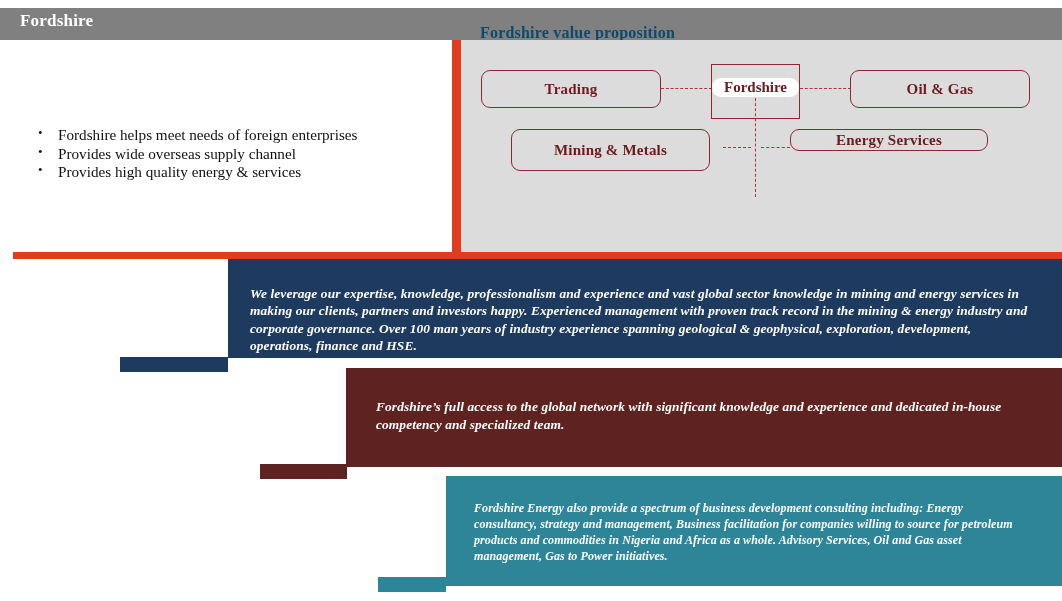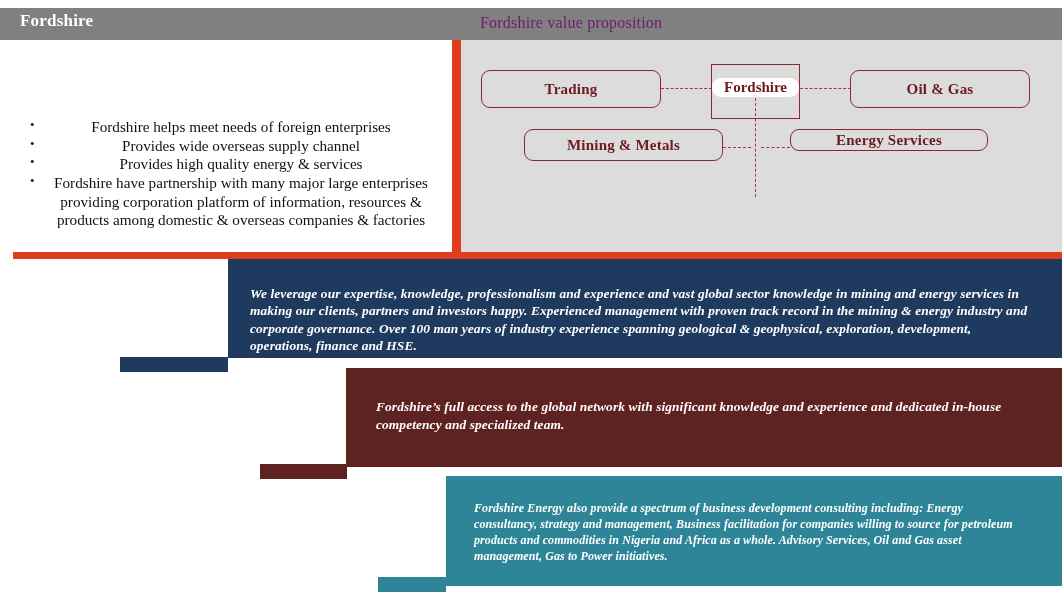--- a/index.html
+++ b/index.html
@@ -26,24 +26,24 @@
     position: absolute;
     left: 20px; top: 11px;
     font-size: 17px;
     font-weight: bold;
     color: #ffffff;
     letter-spacing: .2px;
     white-space: nowrap;
   }
   #title-value-prop {
     position: absolute;
-    left: 480px; top: 14px;
+    left: 480px; top: 24px;
     font-size: 16px;
-    font-weight: normal;
-    color: #701a75;
+    font-weight: bold;
+    color: #0c4a6e;
     letter-spacing: .2px;
     white-space: nowrap;
   }
   #header-chevron {
     position: absolute;
     left: 13px; top: 40px;
     width: 440px; height: 26px;
     background: #d4d4d4;
     clip-path: polygon(0 0, 100% 0, 100% 38%, 52% 100%, 0 34%);
   }
@@ -58,24 +58,23 @@
   #left-divider {
     position: absolute;
     left: 452px; top: 40px;
     width: 9px; height: 215px;
     background: #e03c20;
   }
   #bullet-list {
     position: absolute;
     left: 22px; top: 78px;
     width: 410px;
-    margin: 0;
+    margin: 8px;
     padding: 0;
     list-style: none;
-    text-align: center;
   }
   #bullet-list li {
     position: relative;
     padding-left: 28px;
     font-size: 15.2px;
     line-height: 1.23;
     color: #101010;
   }
   #bullet-list li::before {
     content: "\2022";
@@ -103,21 +102,21 @@
     font-weight: bold;
     display: flex;
     align-items: center;
     justify-content: center;
     letter-spacing: .2px;
     white-space: nowrap;
     z-index: 3;
   }
   #node-trading   { left: 20px;  top: 30px;  width: 180px; height: 38px; }
   #node-oilgas    { left: 389px; top: 30px;  width: 180px; height: 38px; }
-  #node-mining    { left: 63px;  top: 89px;  width: 199px; height: 32px; }
+  #node-mining    { left: 50px;  top: 89px;  width: 199px; height: 42px; }
   #node-energysvc { left: 329px; top: 89px;  width: 198px; height: 22px; }
   #node-asset     { left: 196px; top: 156px; width: 199px; height: 38px; }
 
   #node-fordshire {
     position: absolute;
     left: 250px; top: 24px;
     width: 89px; height: 55px;
     box-sizing: border-box;
     border: 1.4px solid #8b2832;
     border-radius: 0;
@@ -229,21 +228,20 @@
 <div id="header-bar"></div>
 <div id="title-overview">Fordshire</div>
 <div id="title-value-prop">Fordshire value proposition</div>
 <div id="header-chevron"></div>
 
 <div id="left-panel">
   <ul id="bullet-list">
     <li>Fordshire helps meet needs of foreign enterprises</li>
     <li>Provides wide overseas supply channel</li>
     <li>Provides high quality energy &amp; services</li>
-    <li>Fordshire have partnership with many major large enterprises providing corporation platform of information, resources &amp; products among domestic &amp; overseas companies &amp; factories</li>
   </ul>
 </div>
 <div id="left-divider"></div>
 
 <div id="diagram-panel">
 
   <div class="conn conn-h" id="conn-trading"></div>
   <div class="conn conn-h" id="conn-oilgas"></div>
   <div class="conn conn-v" id="conn-vertical"></div>
   <div class="conn conn-h" id="conn-mining"></div>

